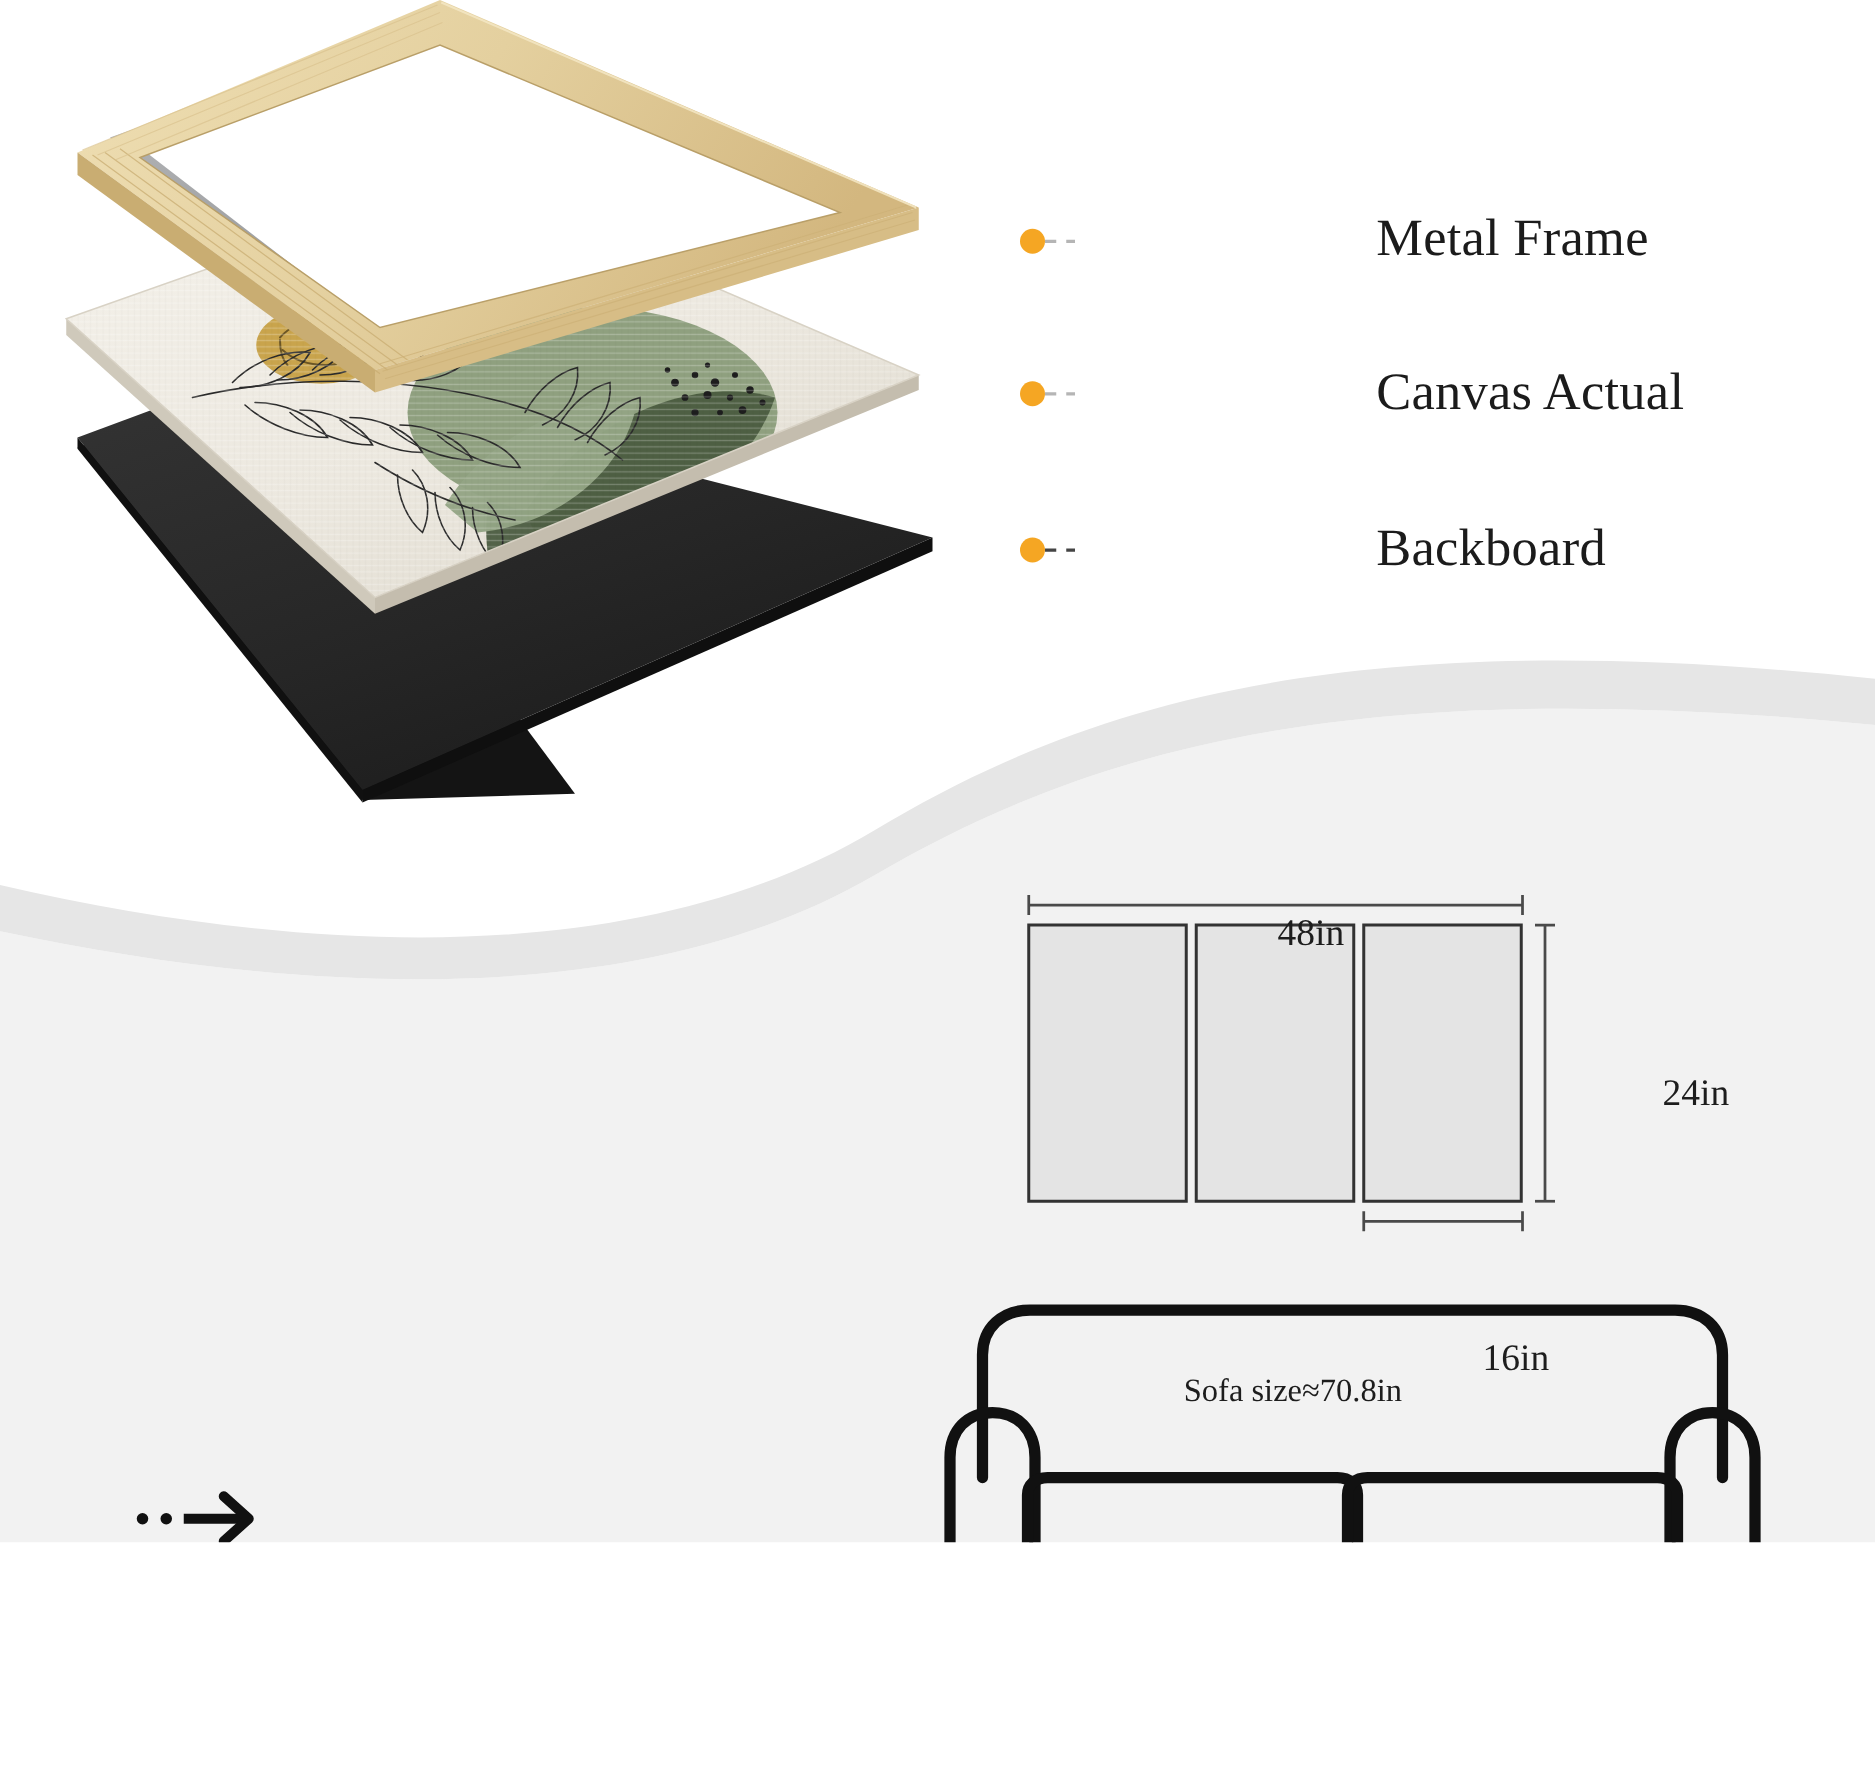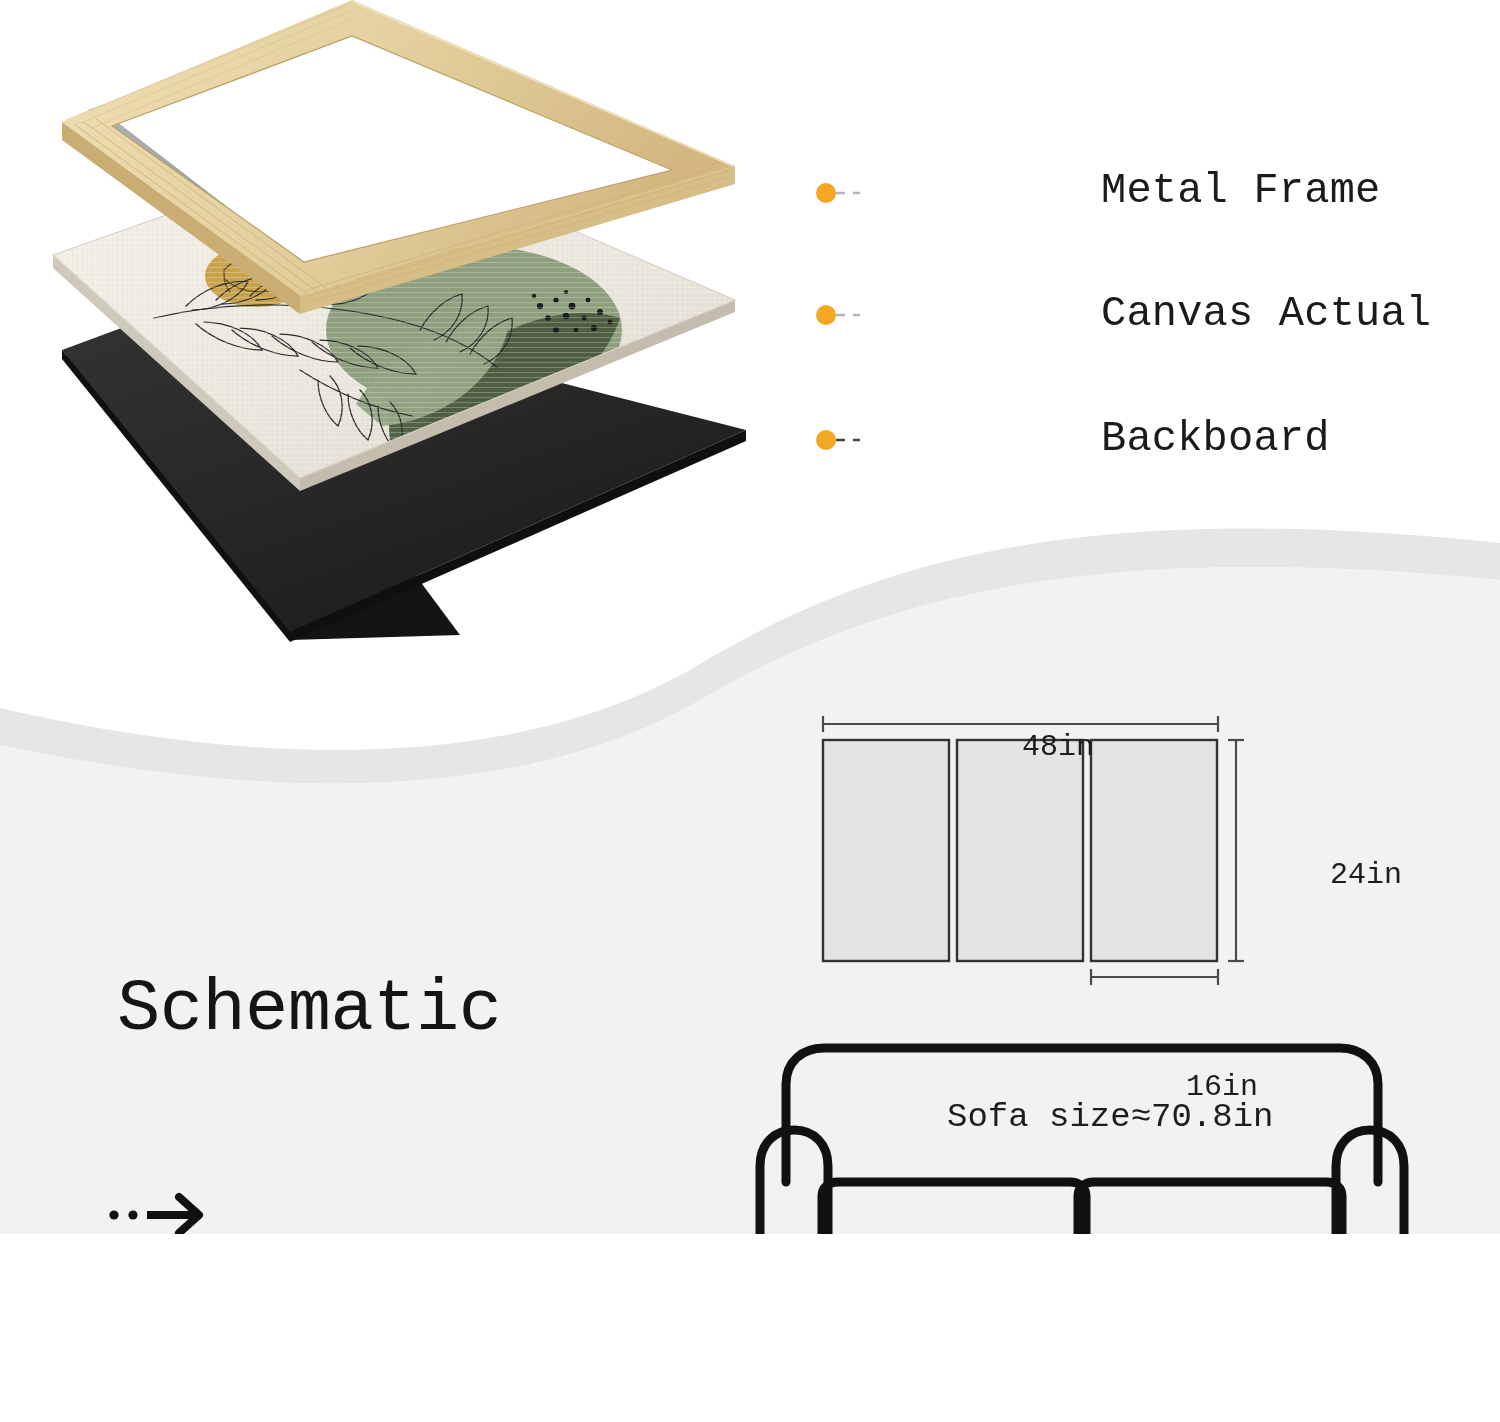--- a/index.html
+++ b/index.html
@@ -6,21 +6,21 @@
     margin: 0;
     padding: 0;
     background: #ffffff;
   }
   #page {
     position: relative;
     width: 1500px;
     height: 1234px;
     background: #ffffff;
     overflow: hidden;
-    font-family: Liberation Mono, monospace;
+    font-family: Liberation Serif, serif;
   }
 
   
   #bg-curves {
     position: absolute;
     left: 0; top: 0;
     width: 1500px; height: 1422px;
   }
 
   
@@ -100,21 +100,21 @@
     position: absolute;
     left: 752px;
     top: 1032px;
     width: 660px;
     height: 330px;
   }
   #sofa-label {
     position: absolute;
     left: 947px;
     top: 1100px;
-    font-size: 34px;
+    font-size: 26px;
     color: #1d1d1d;
     white-space: nowrap;
     line-height: 1;
   }
 </style>
 </head>
 <body>
 
 <div id="page">
 
@@ -297,21 +297,20 @@
       <circle cx="826" cy="315" r="10" fill="#f5a623"></circle>
       <circle cx="826" cy="440" r="10" fill="#f5a623"></circle>
     </g>
   </svg>
 
   <div class="callout-label" id="label-metal-frame">Metal Frame</div>
   <div class="callout-label" id="label-canvas">Canvas Actual</div>
   <div class="callout-label" id="label-backboard">Backboard</div>
 
   <div id="headline">
-    <span id="headline-line2">Schematic</span>
   </div>
   <svg id="headline-arrow" viewBox="0 0 130 54">
     <circle cx="9" cy="27" r="4.6" fill="#111111"></circle>
     <circle cx="28" cy="27" r="4.6" fill="#111111"></circle>
     <line x1="42" y1="27" x2="92" y2="27" stroke="#111111" stroke-width="8" stroke-linecap="butt"></line>
     <polyline points="74,9 94,27 74,45" fill="none" stroke="#111111" stroke-width="8" stroke-linecap="round" stroke-linejoin="round"></polyline>
   </svg>
 
   <svg id="schematic" viewBox="0 0 640 360">
 

